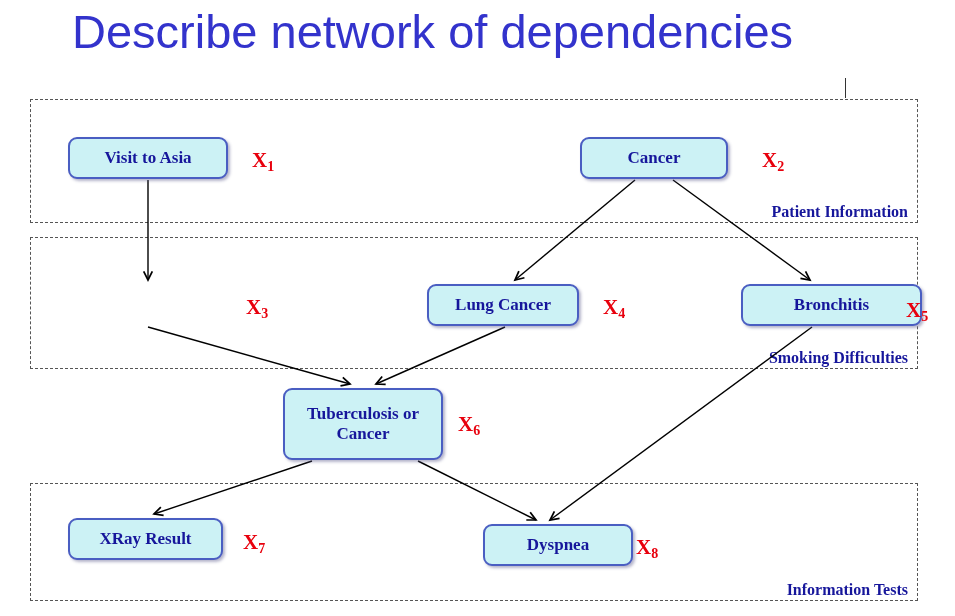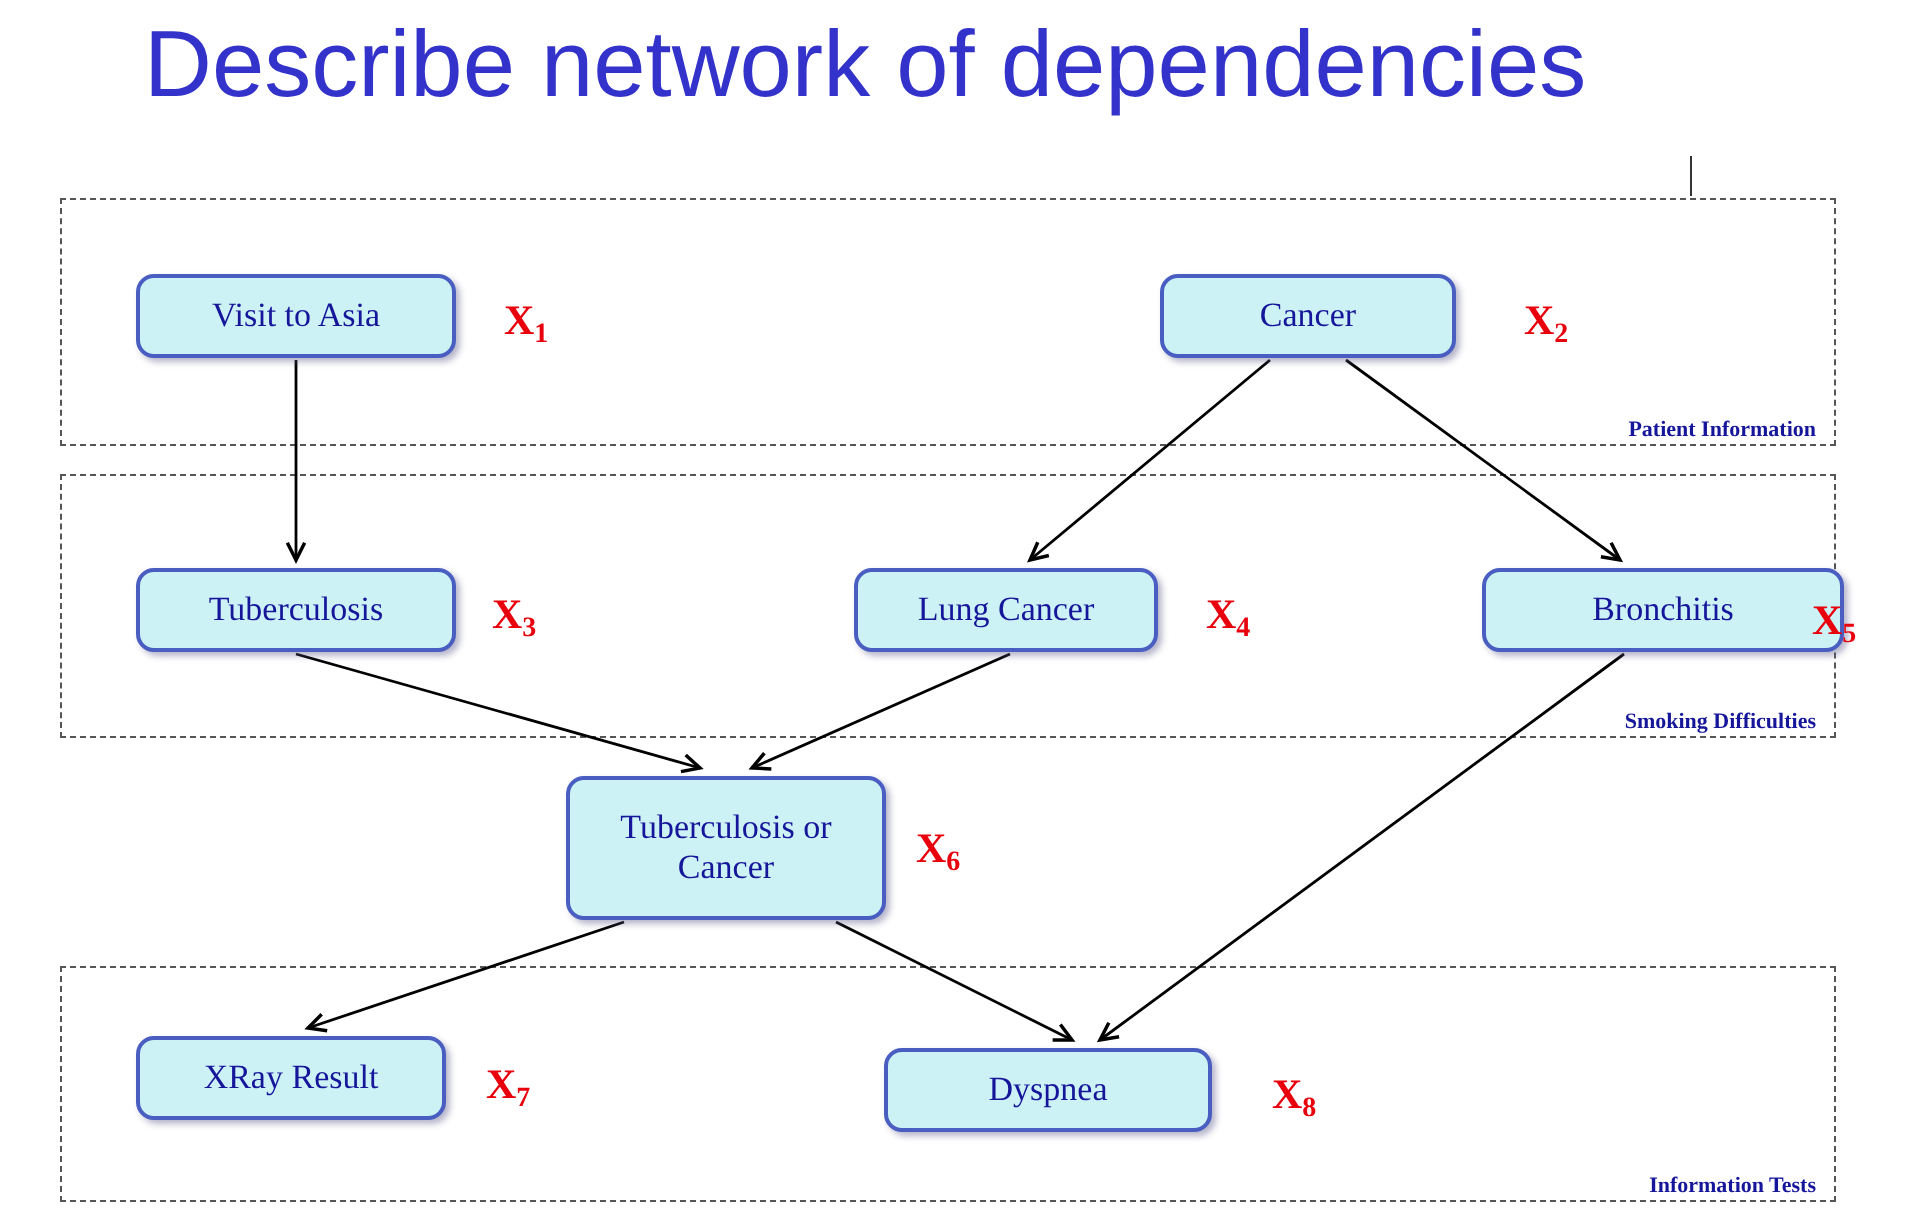--- a/index.html
+++ b/index.html
@@ -9,27 +9,27 @@
   }
   .title {
     position:absolute; left:72px; top:4px; margin:0;
     font-family:"Liberation Sans", sans-serif;
     font-size:47px; font-weight:400; color:#3333cc; white-space:nowrap;
   }
   .tick { position:absolute; left:845px; top:78px; width:1px; height:20px; background:#333; }
   .group { position:absolute; border:1px dashed #555; }
   .group-label {
     position:absolute; right:9px; bottom:1px;
-    font-size:11px; font-weight:bold; color:#16169b; white-space:nowrap;
+    font-size:16px; font-weight:bold; color:#16169b; white-space:nowrap;
   }
   .edges { position:absolute; left:0; top:0; width:955px; height:616px; pointer-events:none; }
   .node {
     position:absolute; background:#ccf2f5; border:2px solid #4a5ec2; border-radius:9px;
     display:flex; align-items:center; justify-content:center; text-align:center;
-    font-weight:normal; font-size:17px; color:#16169b; line-height:1.15;
+    font-weight:bold; font-size:17px; color:#16169b; line-height:1.15;
     box-shadow:2px 2px 3px rgba(90,90,140,0.45); box-sizing:border-box;
   }
   .node .node-label { display:inline-block; }
   .node.two-line .node-label { max-width:118px; }
   .var {
     position:absolute; color:#e8000d; font-weight:bold; 
     font-size:21px; white-space:nowrap;
   }
   .var-sub { font-size:14px; vertical-align:-4px; }
 </style>
@@ -68,36 +68,33 @@
       <line x1="812" y1="327" x2="550" y2="520" marker-end="url(#arrow)"></line>
     </g>
   </svg>
 
   <div class="node" style="left:68px;top:137px;width:160px;height:42px">
     <span class="node-label">Visit to Asia</span>
   </div>
   <div class="node" style="left:580px;top:137px;width:148px;height:42px">
     <span class="node-label">Cancer</span>
   </div>
-  <div class="node" style="left:68px;top:284px;width:160px;height:42px">
-    <span class="node-label">Tuberculosis</span>
-  </div>
   <div class="node" style="left:427px;top:284px;width:152px;height:42px">
     <span class="node-label">Lung Cancer</span>
   </div>
   <div class="node" style="left:741px;top:284px;width:181px;height:42px">
     <span class="node-label">Bronchitis</span>
   </div>
   <div class="node" style="left:68px;top:518px;width:155px;height:42px">
     <span class="node-label">XRay Result</span>
   </div>
   <div class="node two-line" style="left:283px;top:388px;width:160px;height:72px">
     <span class="node-label">Tuberculosis or Cancer</span>
   </div>
-  <div class="node" style="left:442px;top:524px;width:164px;height:42px">
+  <div class="node" style="left:483px;top:524px;width:150px;height:42px">
     <span class="node-label">Dyspnea</span>
   </div>
 
   <div class="var" style="left:252px;top:148px">
     <span class="var-base">X</span><span class="var-sub">1</span>
   </div>
   <div class="var" style="left:762px;top:148px">
     <span class="var-base">X</span><span class="var-sub">2</span>
   </div>
   <div class="var" style="left:246px;top:295px">

